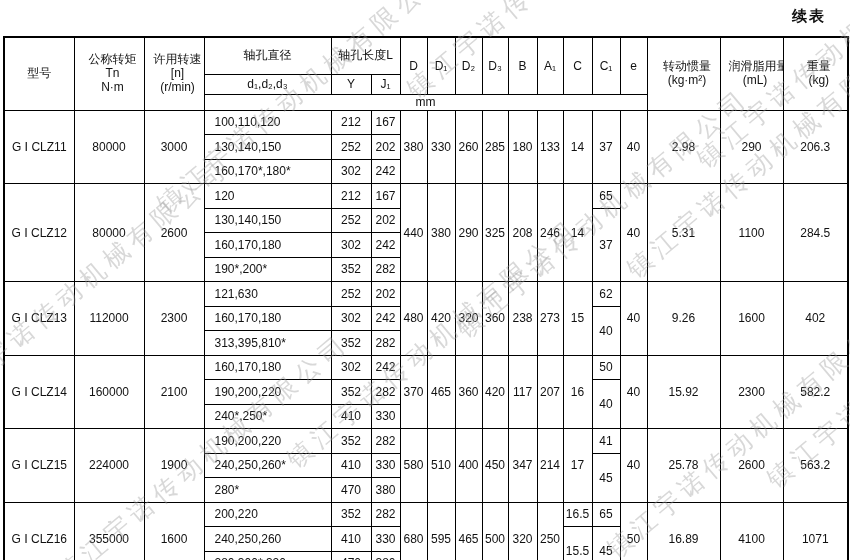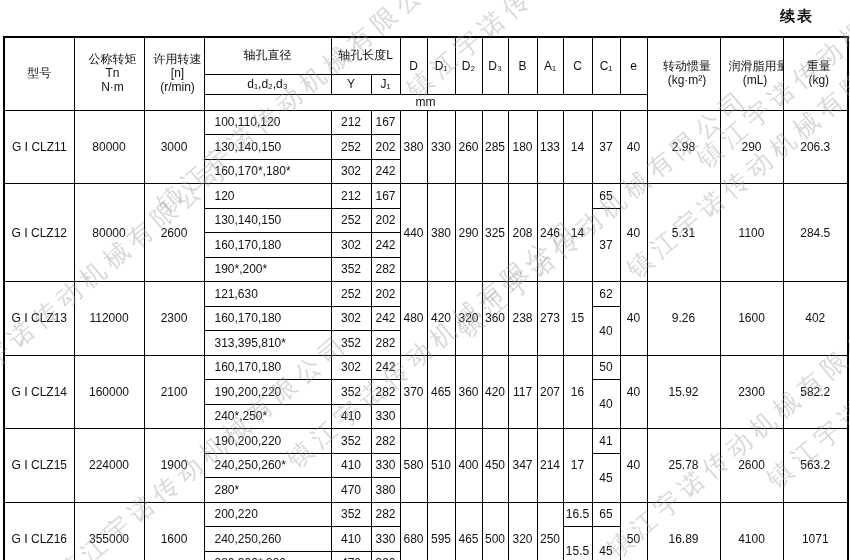--- a/index.html
+++ b/index.html
@@ -2,21 +2,21 @@
 <html><head>
 <meta charset="utf-8">
 <style>
   html,body { margin:0; padding:0; }
   body {
     width:850px; height:560px; position:relative; overflow:hidden;
     background:#ffffff; font-family:"Liberation Sans","DejaVu Sans",sans-serif;
     color:#111;
   }
   .page-title {
-    position:absolute; top:7px; right:36px;
+    position:absolute; top:7px; right:24px;
     font-size:15px; font-weight:bold; letter-spacing:2px; z-index:3;
   }
   .spec-table {
     position:absolute; left:3px; top:36px; z-index:1;
     width:844px; border-collapse:collapse; table-layout:fixed;
     border:2px solid #000;
   }
   .spec-table th, .spec-table td {
     border:1px solid #000; padding:0 1px;
     font-size:12px; font-weight:normal; text-align:center; vertical-align:middle;

